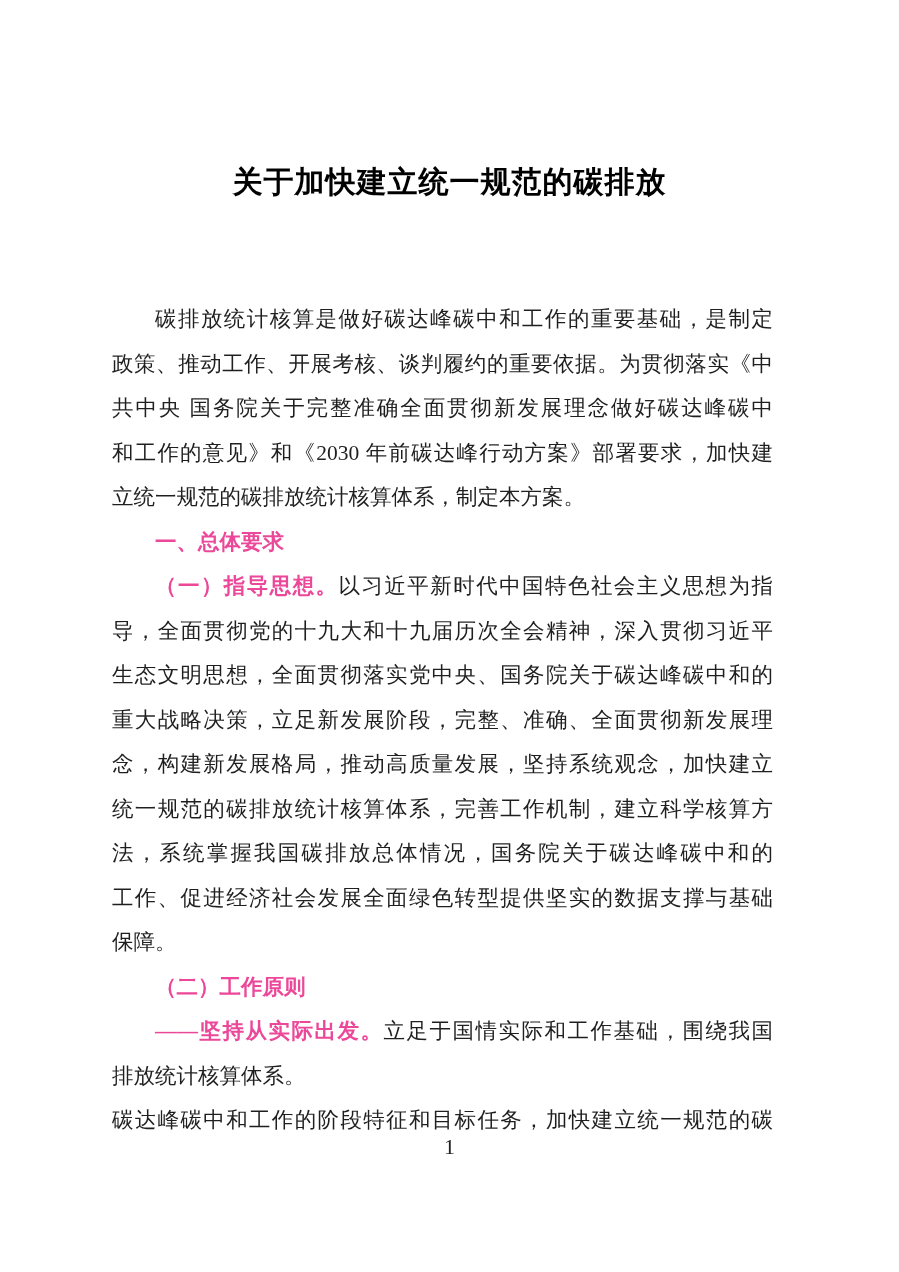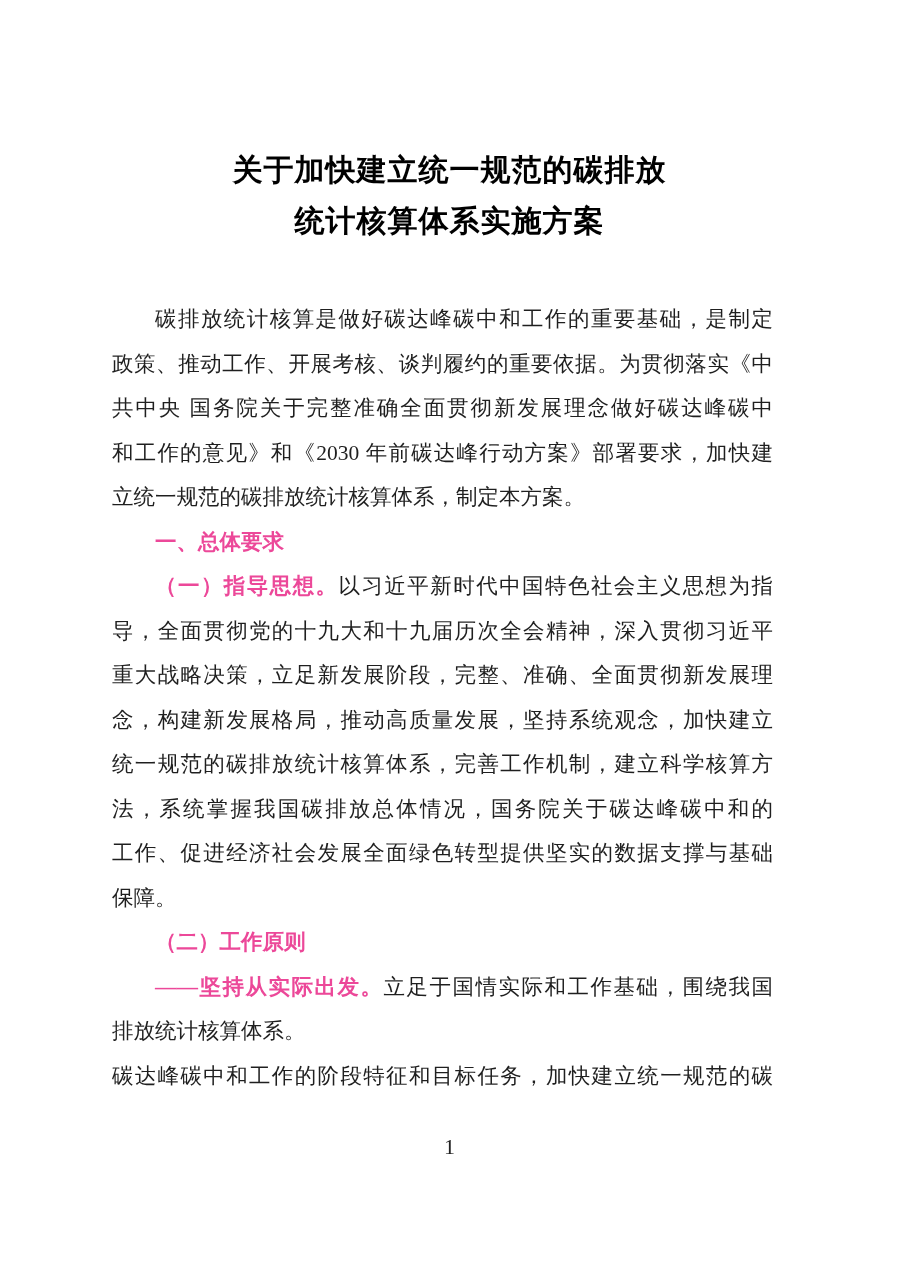--- a/index.html
+++ b/index.html
@@ -12,21 +12,21 @@
     width: 899px;
     height: 1272px;
     margin: 0;
     background: #ffffff;
     color: #1f1f1f;
     font-family: "Liberation Serif", serif;
     overflow: hidden;
   }
   .doc-title {
     position: absolute;
-    top: 144px;
+    top: 156px;
     left: 0;
     width: 100%;
     text-align: center;
     font-family: "Liberation Sans", sans-serif;
     font-weight: bold;
     font-size: 30px;
     line-height: 51px;
     letter-spacing: 1px;
     color: #000000;
   }
@@ -71,35 +71,35 @@
     color: #222222;
   }
 </style>
 </head>
 <body>
 
 <div class="page">
 
   <div class="doc-title">
     <div>关于加快建立统一规范的碳排放</div>
-    <div>统计核算体系实施方案</div>
   </div>
 
   <div class="doc-body">
 
     <div class="line fill indent">碳排放统计核算是做好碳达峰碳中和工作的重要基础，是制定</div>
     <div class="line fill">政策、推动工作、开展考核、谈判履约的重要依据。为贯彻落实《中</div>
     <div class="line fill">共中央 国务院关于完整准确全面贯彻新发展理念做好碳达峰碳中</div>
     <div class="line fill">和工作的意见》和《2030 年前碳达峰行动方案》部署要求，加快建</div>
     <div class="line end">立统一规范的碳排放统计核算体系，制定本方案。</div>
 
     <div class="line indent hd-sans">一、总体要求</div>
 
     <div class="line fill indent"><span class="b">（一）指导思想。</span><span>以习近平新时代中国特色社会主义思想为指</span></div>
     <div class="line fill">导，全面贯彻党的十九大和十九届历次全会精神，深入贯彻习近平</div>
+    <div class="line fill">生态文明思想，全面贯彻落实党中央、国务院关于碳达峰碳中和的</div>
     <div class="line fill">重大战略决策，立足新发展阶段，完整、准确、全面贯彻新发展理</div>
     <div class="line fill">念，构建新发展格局，推动高质量发展，坚持系统观念，加快建立</div>
     <div class="line fill">统一规范的碳排放统计核算体系，完善工作机制，建立科学核算方</div>
     <div class="line fill">法，系统掌握我国碳排放总体情况，国务院关于碳达峰碳中和的</div>
     <div class="line fill">工作、促进经济社会发展全面绿色转型提供坚实的数据支撑与基础</div>
     <div class="line end">保障。</div>
 
     <div class="line indent"><span class="b">（二）工作原则</span></div>
 
     <div class="line fill indent"><span class="b">——坚持从实际出发。</span><span>立足于国情实际和工作基础，围绕我国</span></div>

